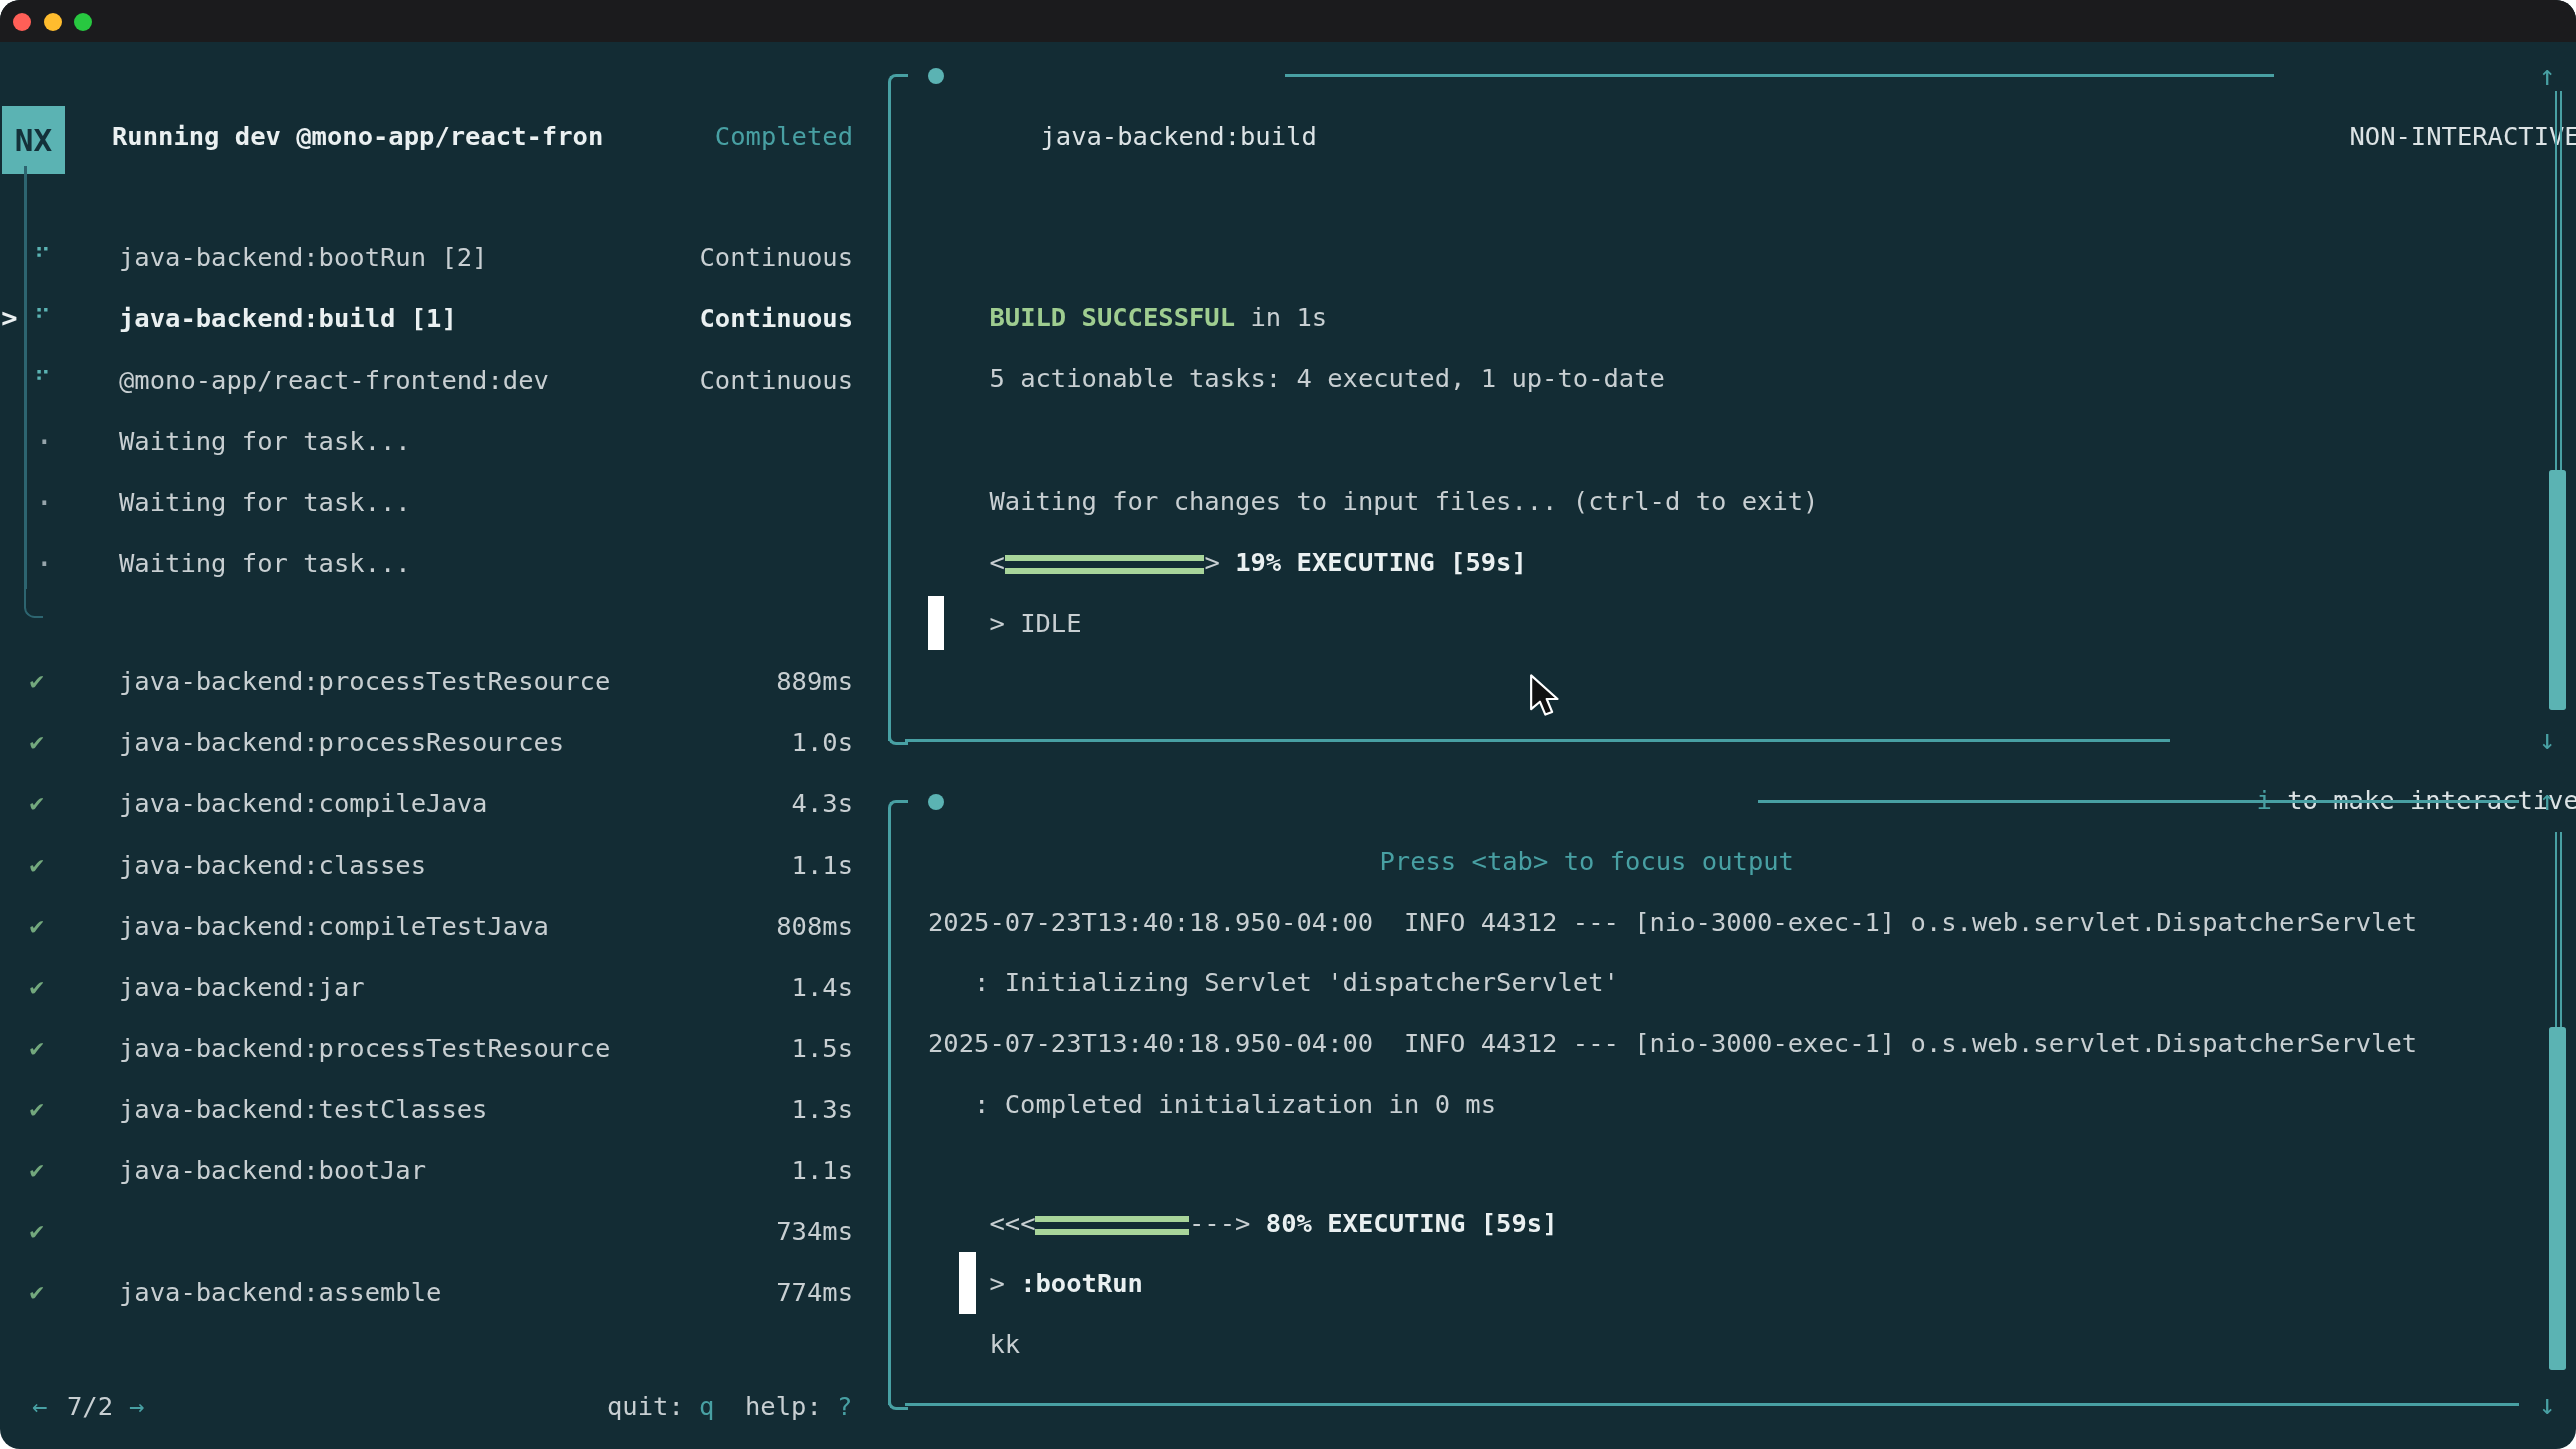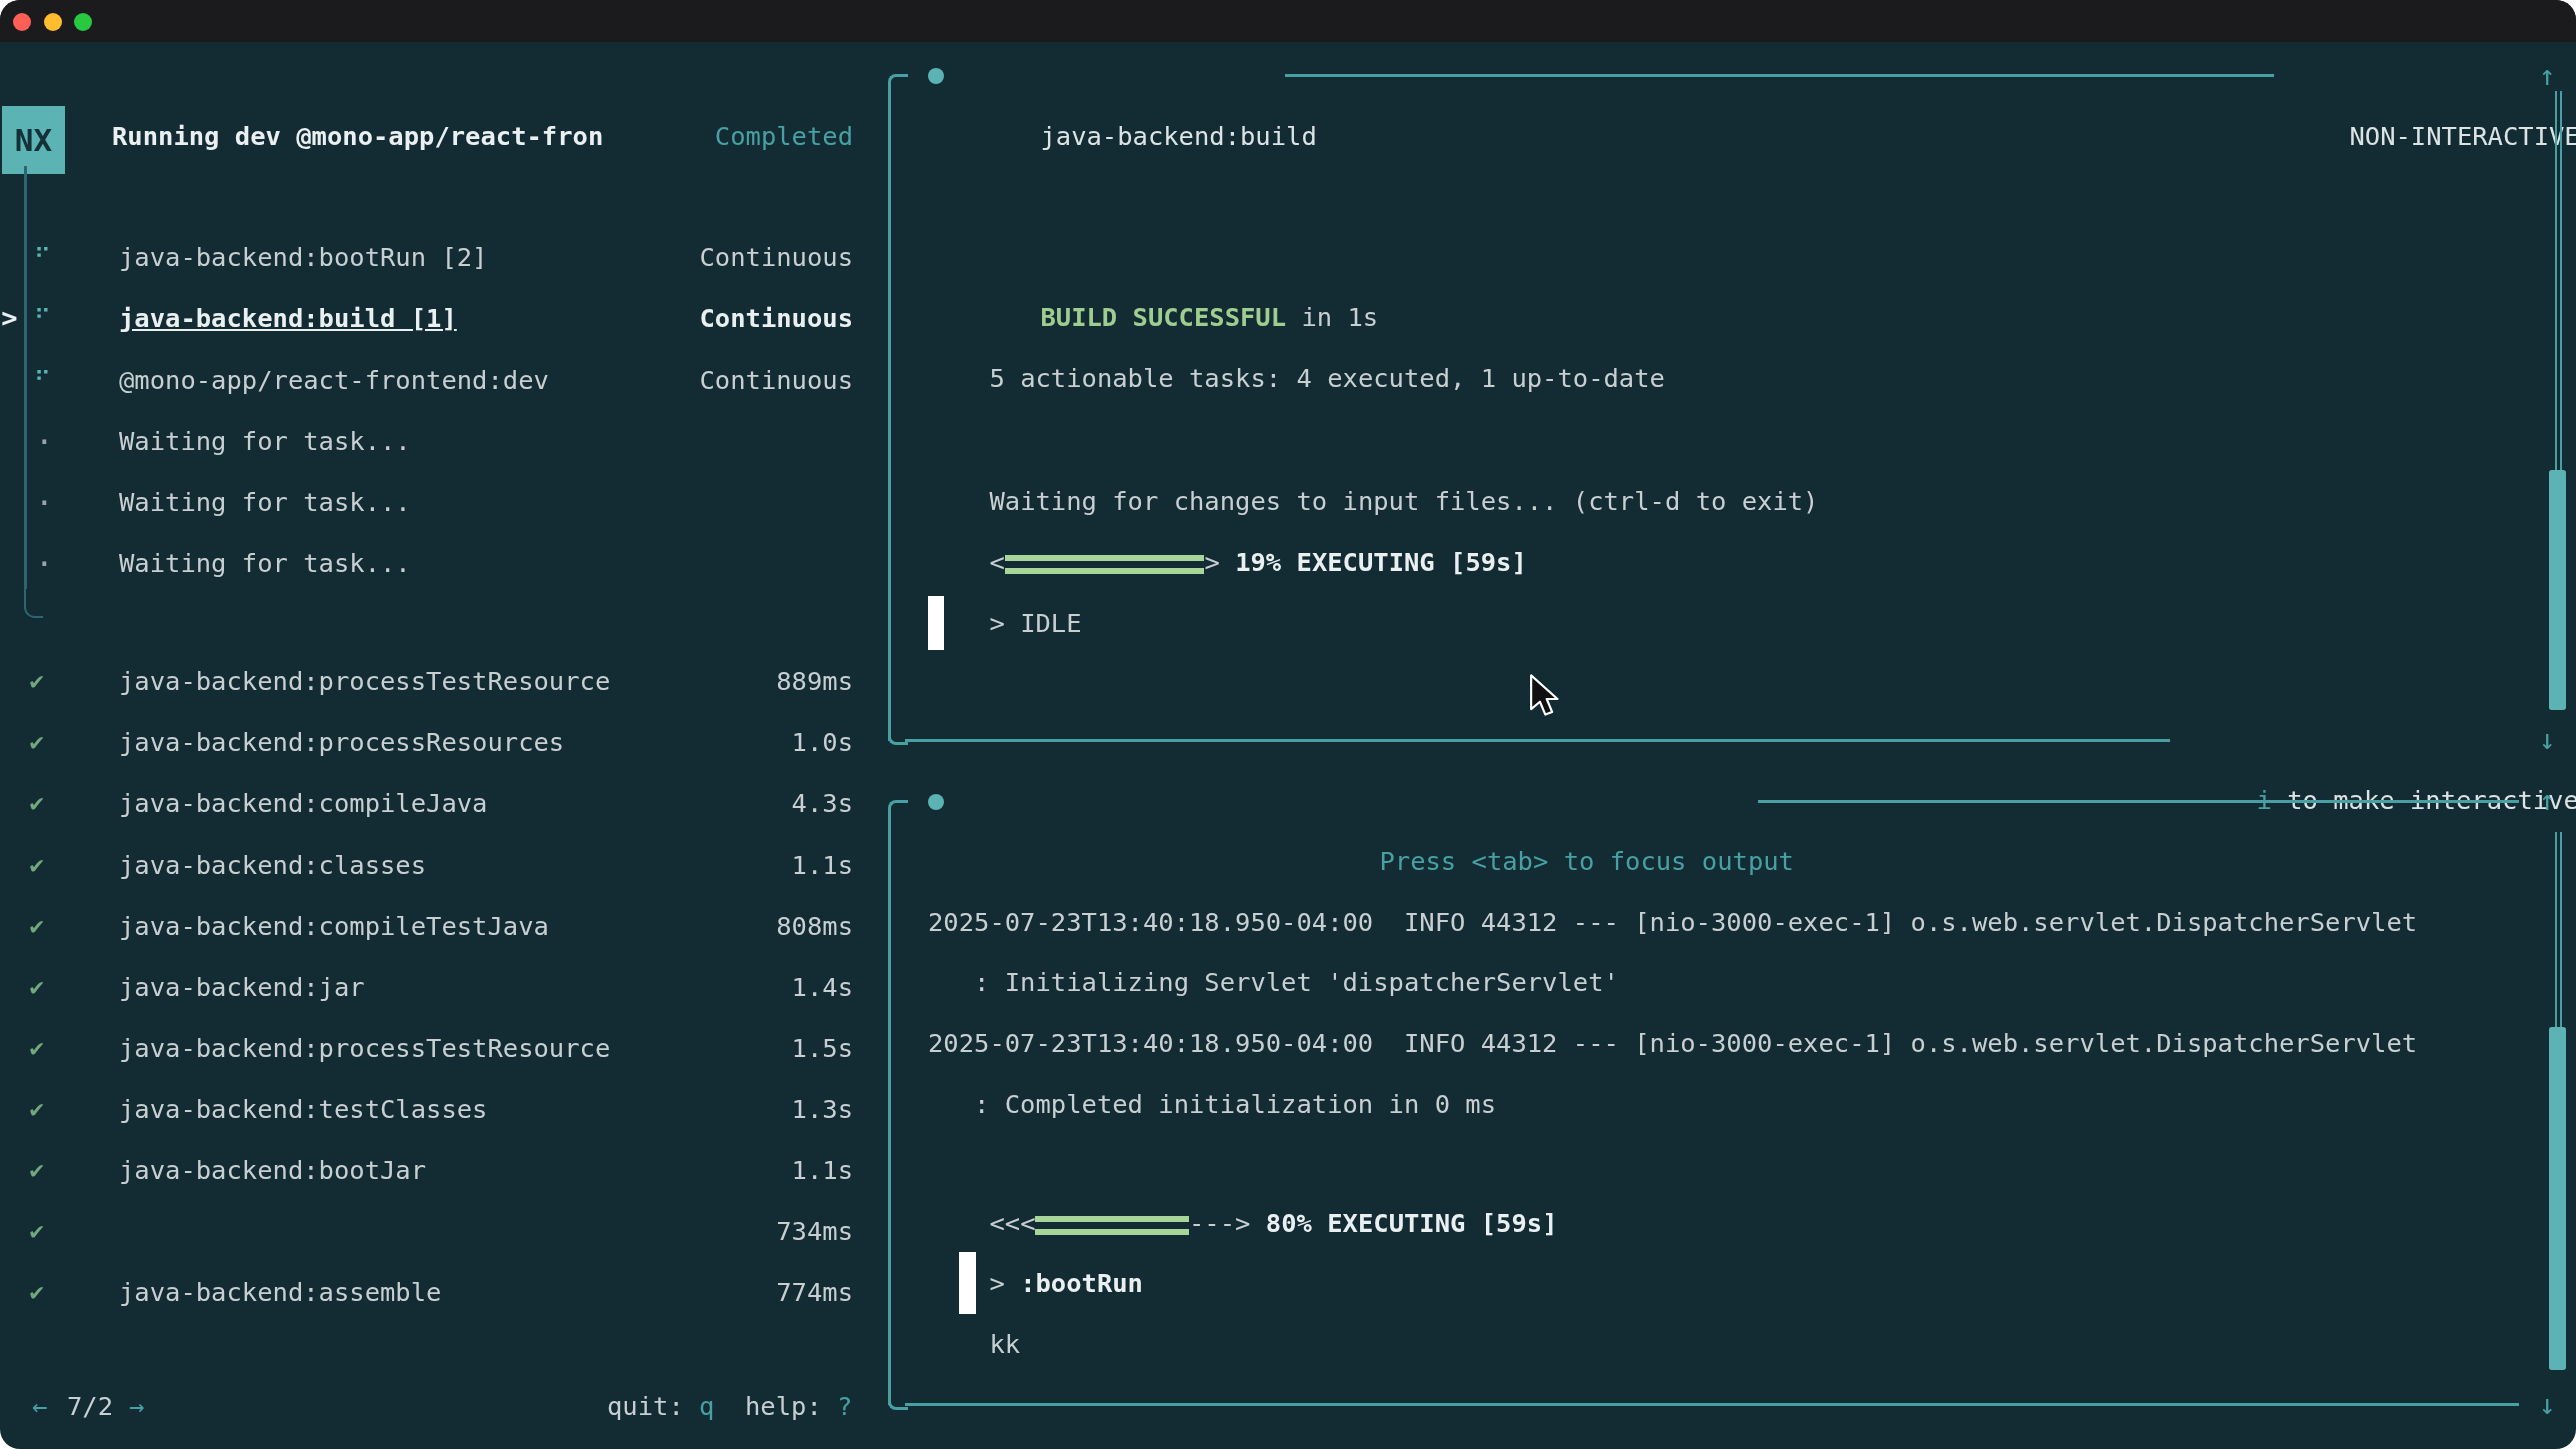--- a/index.html
+++ b/index.html
@@ -67,21 +67,21 @@
 
   <span class="cell b" style="left:1.3px;top:288px;font-size:27px;">&gt;</span>
 
   <div class="r" style="left:0;top:227px;width:853px;">
     <span class="cell spin" style="left:34px;">⠋</span>
     <span class="cell" style="left:119px;">java-backend:bootRun [2]</span>
     <span class="cell right">Continuous</span>
   </div>
   <div class="r" style="left:0;top:288px;width:853px;">
     <span class="cell spin" style="left:34px;">⠋</span>
-    <span class="cell b" style="left:119px;text-decoration:underline;">java-backend:build [1]</span>
+    <span class="cell b" style="left:119px;">java-backend:build [1]</span>
     <span class="cell right b">Continuous</span>
   </div>
   <div class="r" style="left:0;top:350px;width:853px;">
     <span class="cell spin" style="left:34px;">⠋</span>
     <span class="cell" style="left:119px;">@mono-app/react-frontend:dev</span>
     <span class="cell right">Continuous</span>
   </div>
   <div class="r" style="left:0;top:411px;width:853px;">
     <span class="cell wdot" style="left:35px;">·</span>
     <span class="cell" style="left:119px;">Waiting for task...</span>
@@ -165,21 +165,21 @@
   <div class="pdot" style="left:928px;top:68px;"></div>
   <div class="r" style="left:979px;top:46px;">
     <span class="wlabel">java-backend:build</span>
   </div>
   <div class="hline" style="left:1285px;top:74px;width:989px;"></div>
   <div class="r" style="left:2288px;top:46px;">
     <span class="wlabel">NON-INTERACTIVE</span>
   </div>
   <span class="sarrow" style="left:2539px;top:46px;">↑</span>
 
-  <div class="r" style="left:979px;top:227px;">
+  <div class="r" style="left:928px;top:227px;">
     <span class="green">BUILD SUCCESSFUL</span><span> in 1s</span>
   </div>
   <div class="r" style="left:928px;top:288px;">
     <span>5 actionable tasks: 4 executed, 1 up-to-date</span>
   </div>
   <div class="r" style="left:928px;top:411px;">
     <span>Waiting for changes to input files... (ctrl-d to exit)</span>
   </div>
   <div class="r" style="left:928px;top:472px;">
     <span>&lt;</span><span class="gbar">═════════════</span><span>&gt;</span><span class="b plabel">19% EXECUTING [59s]</span>

